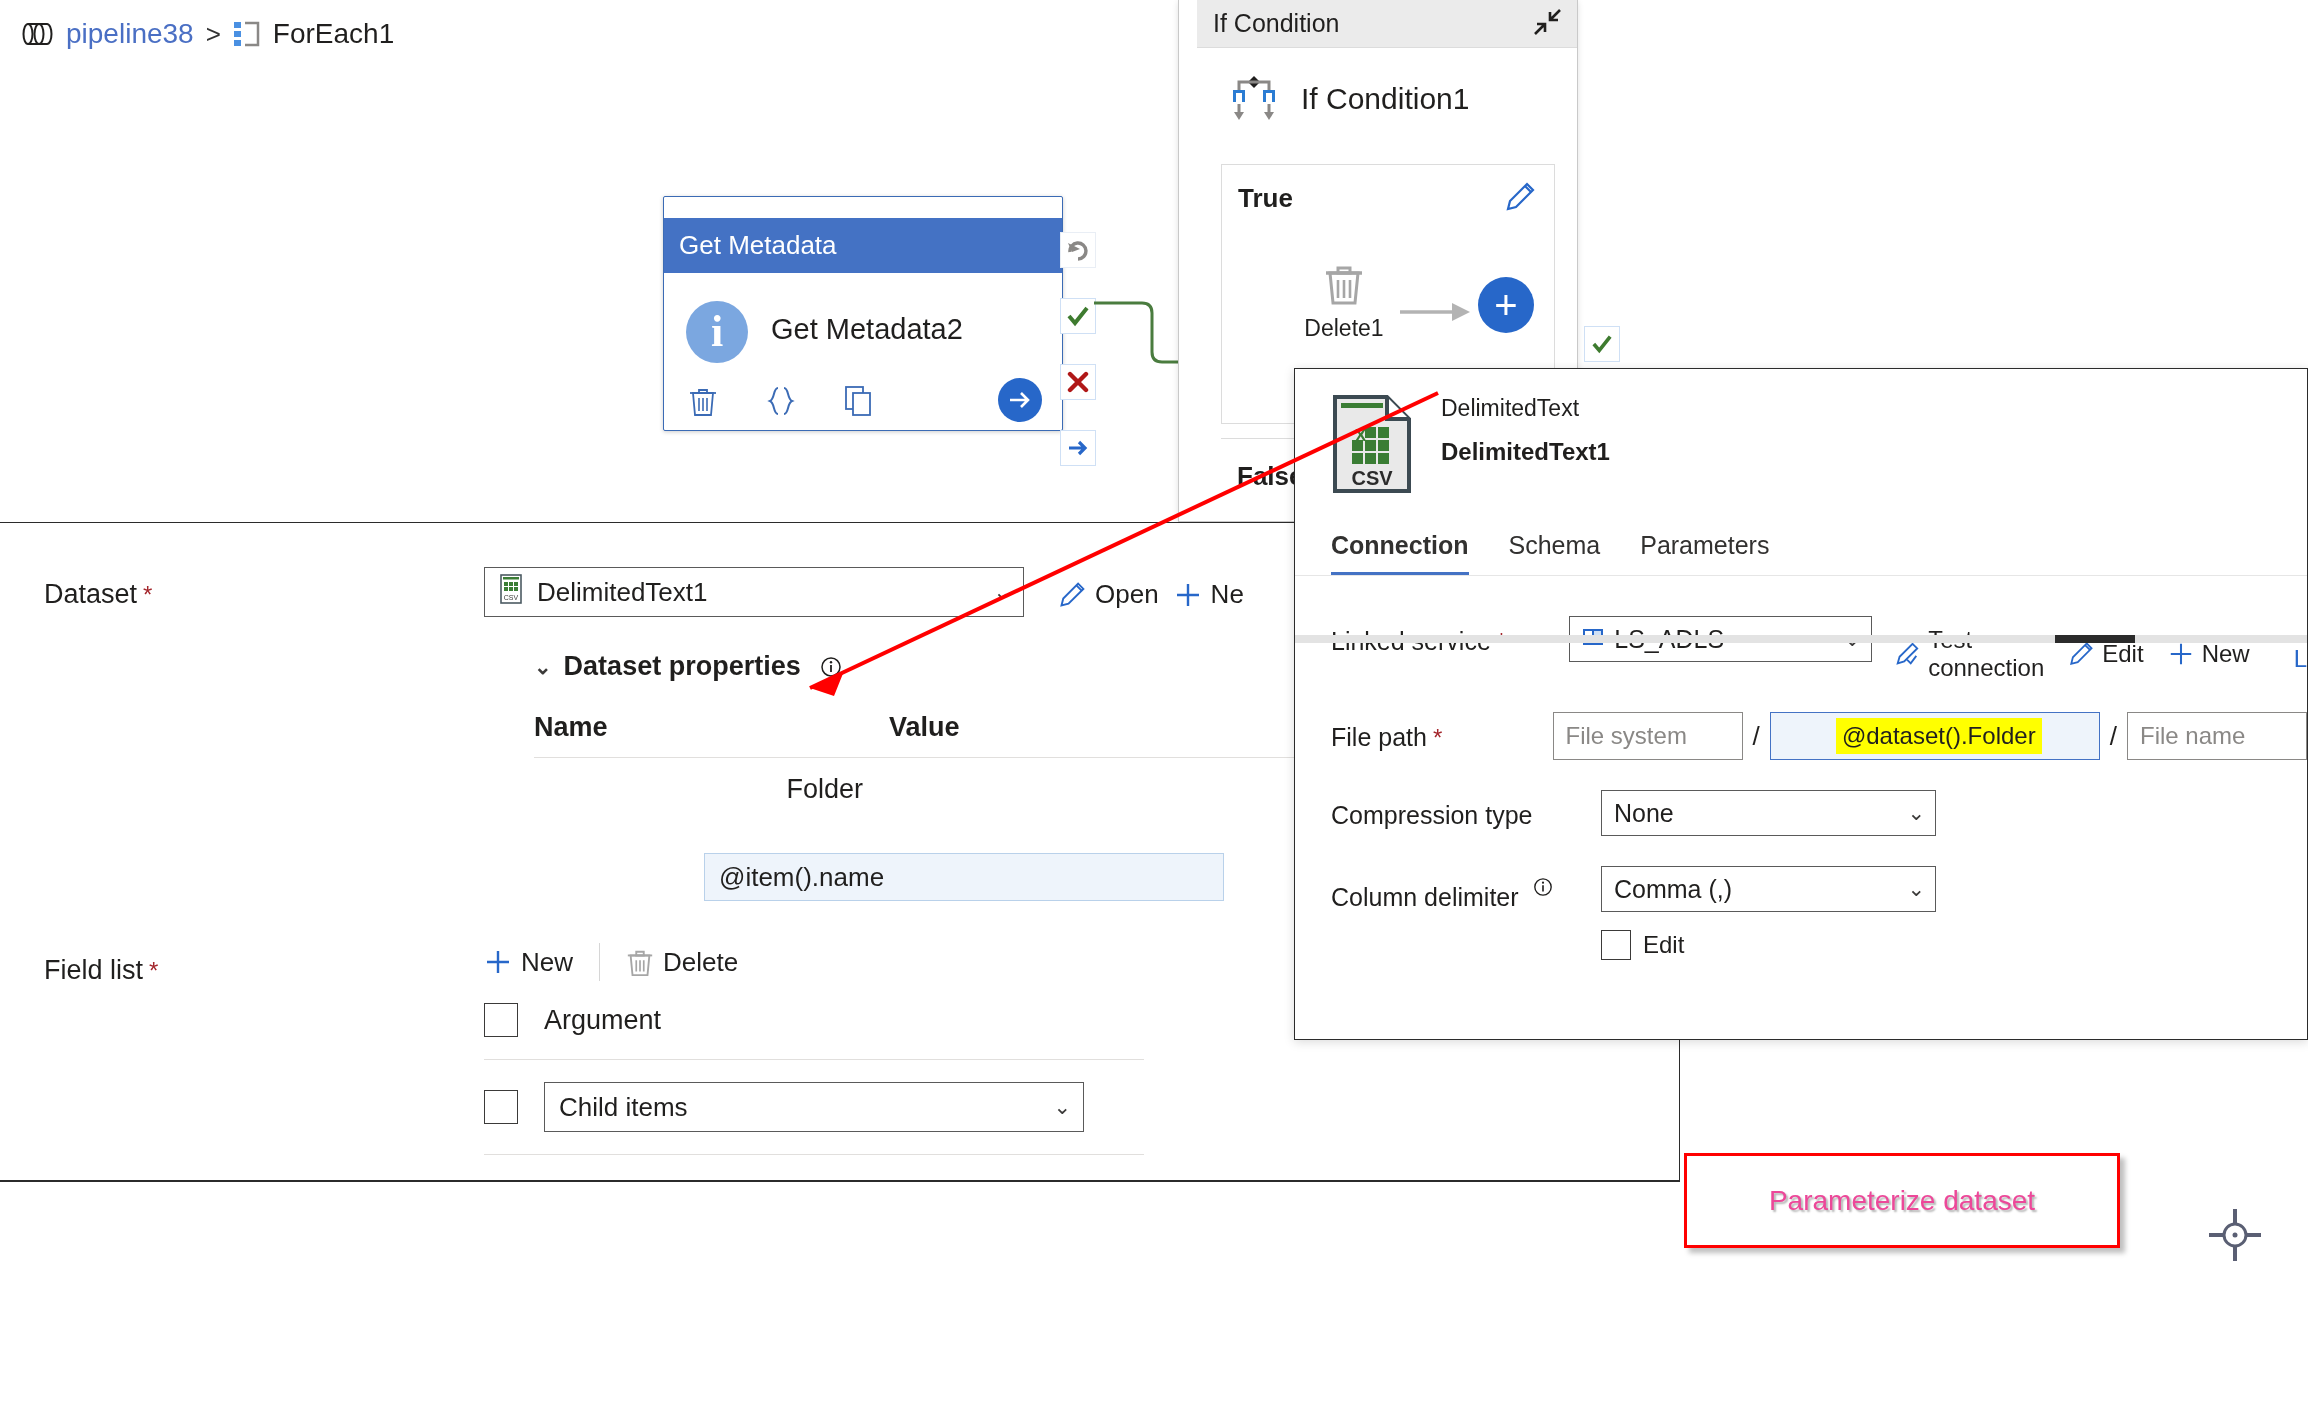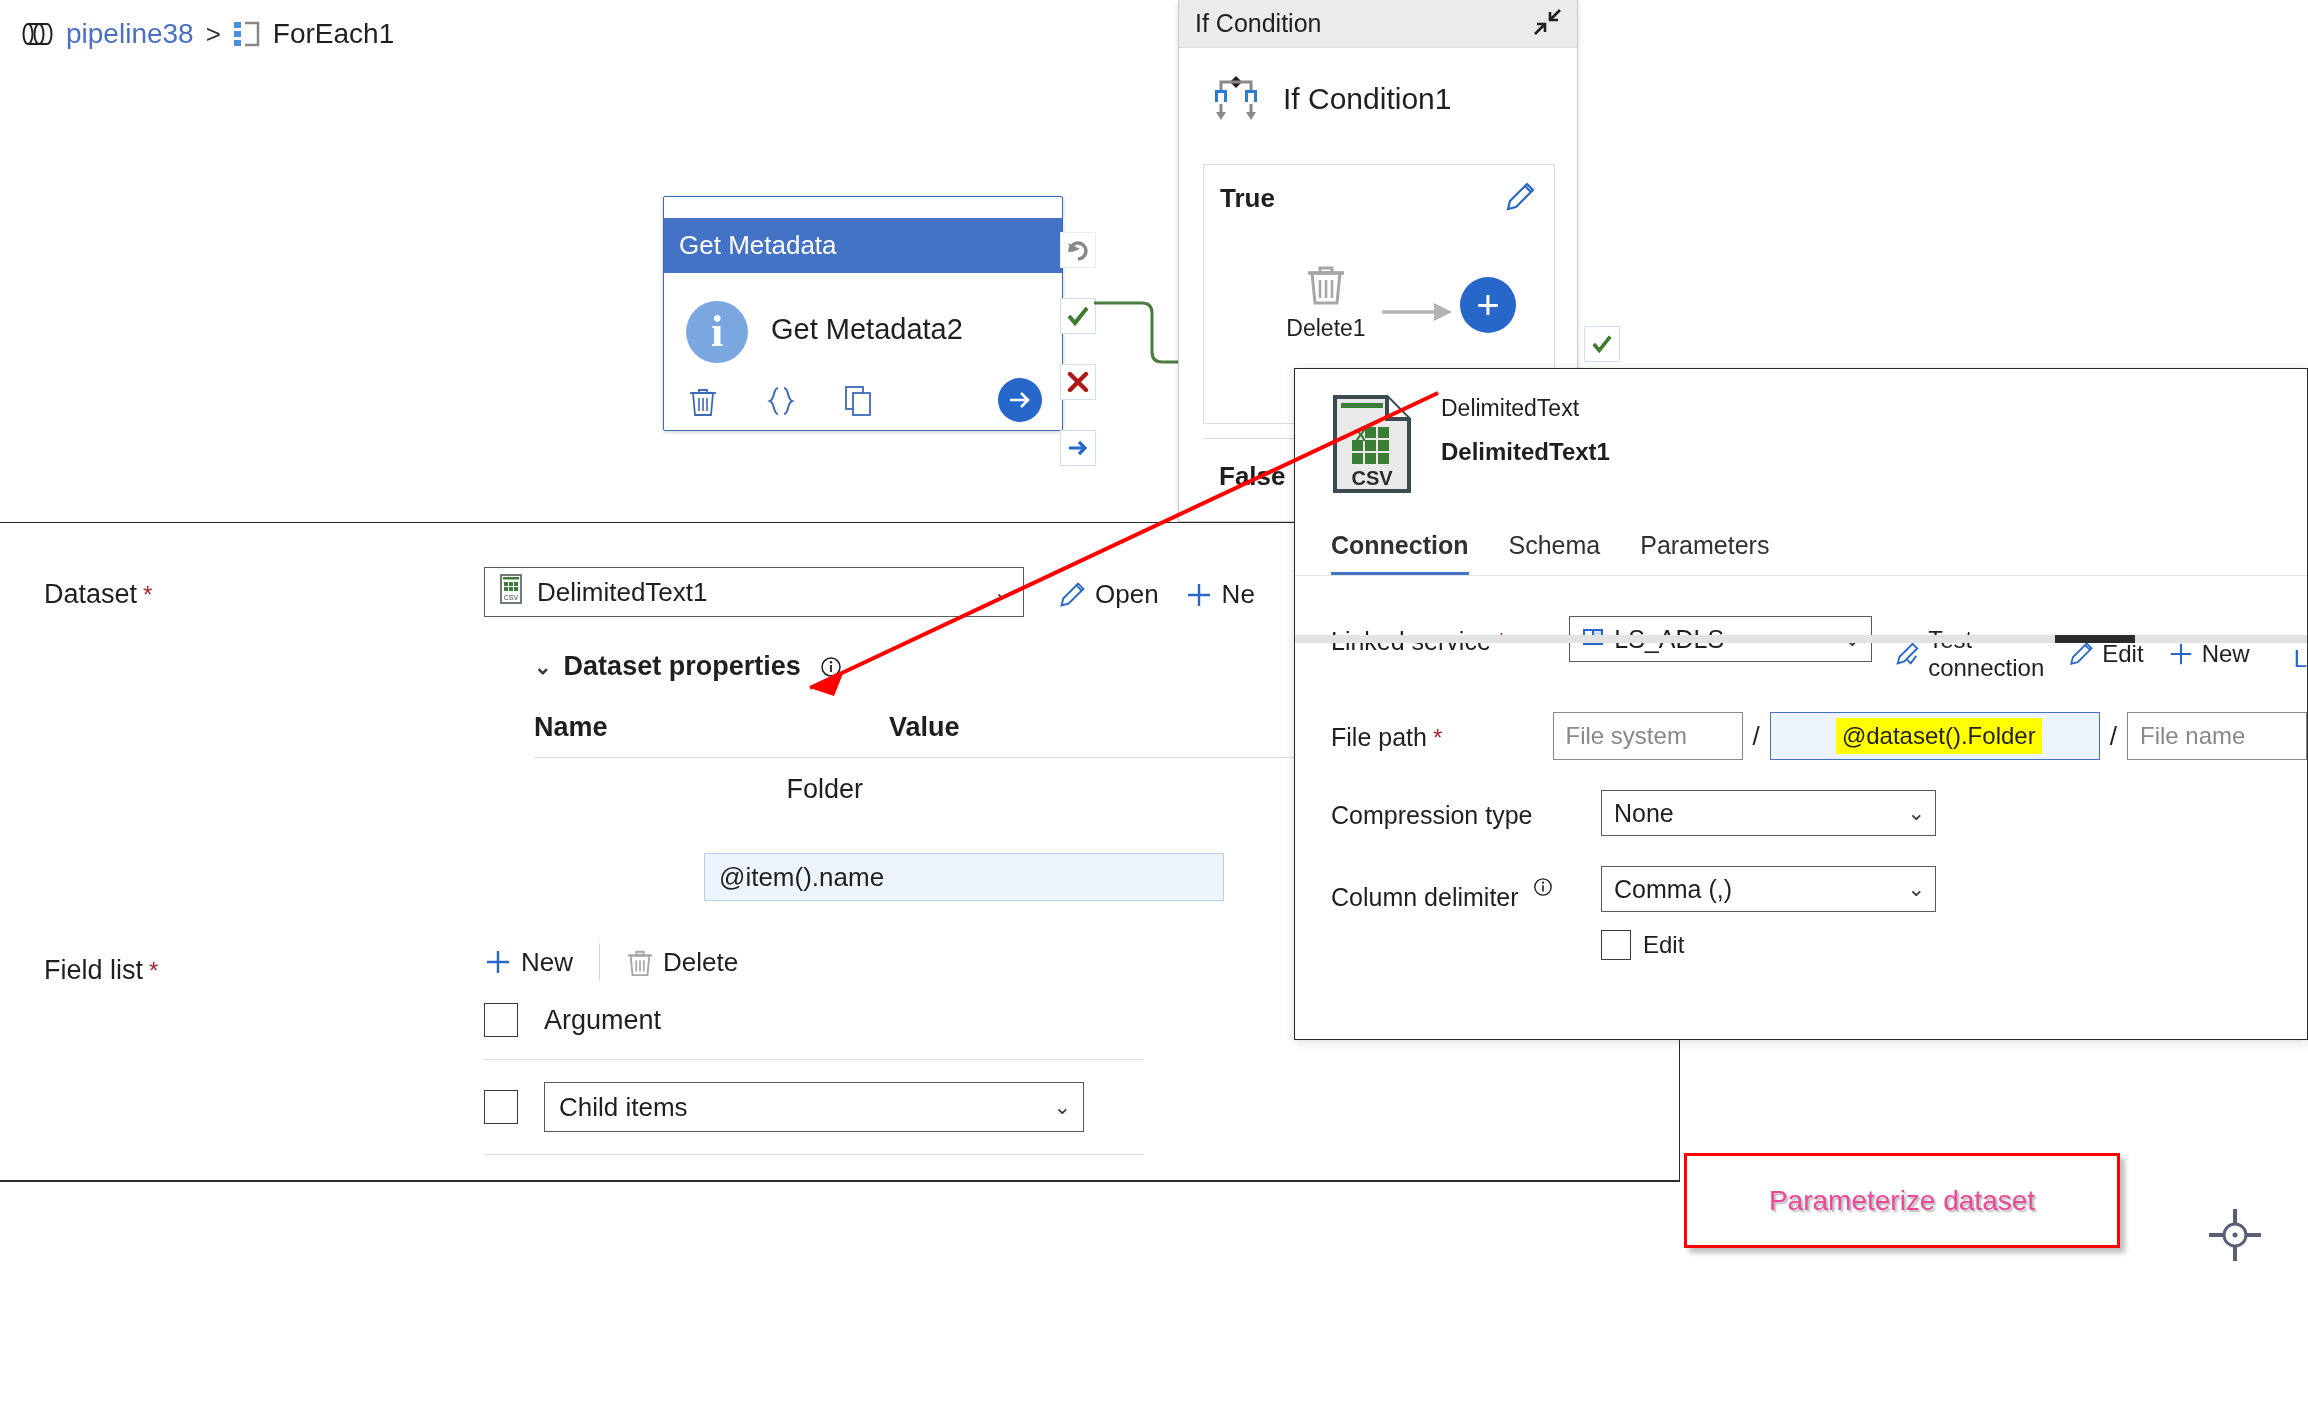--- a/index.html
+++ b/index.html
@@ -55,20 +55,21 @@
   }
   .handle.na { border-color:#e9eef5; }
   
   #gm-conn { left:1094px; top:290px; width:130px; height:95px; }
 
   
   #ifpanel {
     left:1178px; top:0; width:400px; height:522px;
     background:#fff; border:1px solid #c9c9c9; border-top:none;
     box-shadow:0 2px 6px rgba(0,0,0,.12);
+    padding-left:18px;
   }
   #ifpanel-header {
     height:48px; background:#ebebeb; border-bottom:1px solid #dcdcdc;
     display:flex; align-items:center; padding:0 12px 0 16px; justify-content:space-between;
   }
   #ifpanel-header .t { font-size:25px; color:#201f1e; }
   #if-title-row { display:flex; align-items:center; gap:16px; padding:18px 0 0 26px; }
   #if-title-row .name { font-size:30px; }
   #if-true-box { margin:32px 22px 0 24px; border:1px solid #dcdcdc; height:260px; position:relative; }
   #if-true-box .branch-label { position:absolute; left:16px; top:18px; font-size:26px; font-weight:bold; }
@@ -104,21 +105,21 @@
     height:50px; border:1px solid #5a5a5a; background:#fff; display:flex; align-items:center;
     padding:0 12px 0 14px; font-size:26px; gap:12px;
   }
   .combo .cv { flex:1; white-space:nowrap; overflow:hidden; }
   .chev { color:#3b3a39; font-size:21px; }
 
   .linkbtn { display:flex; align-items:center; gap:9px; font-size:26px; color:#201f1e; }
   .linkbtn .ic { color:#2767c9; display:flex; }
 
   #dataset-combo { width:540px; }
-  #dataset-actions { display:flex; align-items:center; gap:26px; margin-left:34px; padding-top:12px; }
+  #dataset-actions { display:flex; align-items:center; gap:15px; margin-left:34px; padding-top:12px; }
 
   #dsprops { margin:34px 0 0 490px; width:860px; }
   #dsprops .title { display:flex; align-items:center; gap:12px; font-size:27px; font-weight:bold; }
   #dsprops .hdr { display:flex; margin-top:30px; font-size:27px; font-weight:bold; color:#201f1e; }
   #dsprops .hdr .c1 { width:355px; }
   #dsprops hr { border:none; border-top:1px solid #e1dfdd; margin:14px 0 0 0; }
   #dsprops .prow { display:flex; align-items:center; margin-top:16px;flex-direction:column; }
   #dsprops .prow .c1 { width:355px; font-size:27px; }
   .valinput {
     width:520px; height:48px; background:#eef4fb; border:1px solid #b9d1ea;

